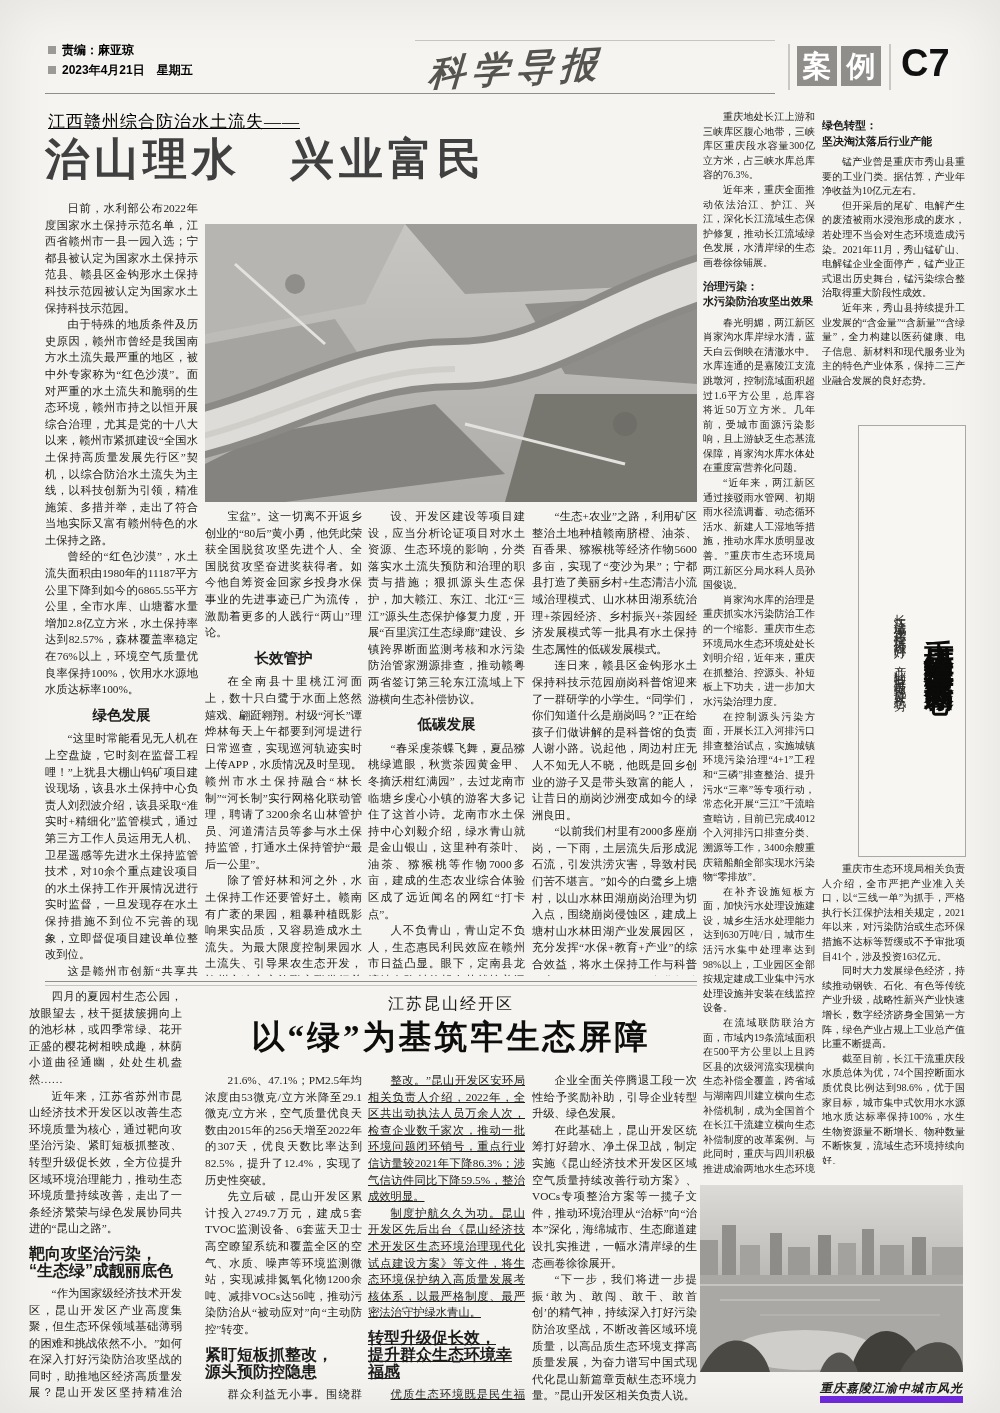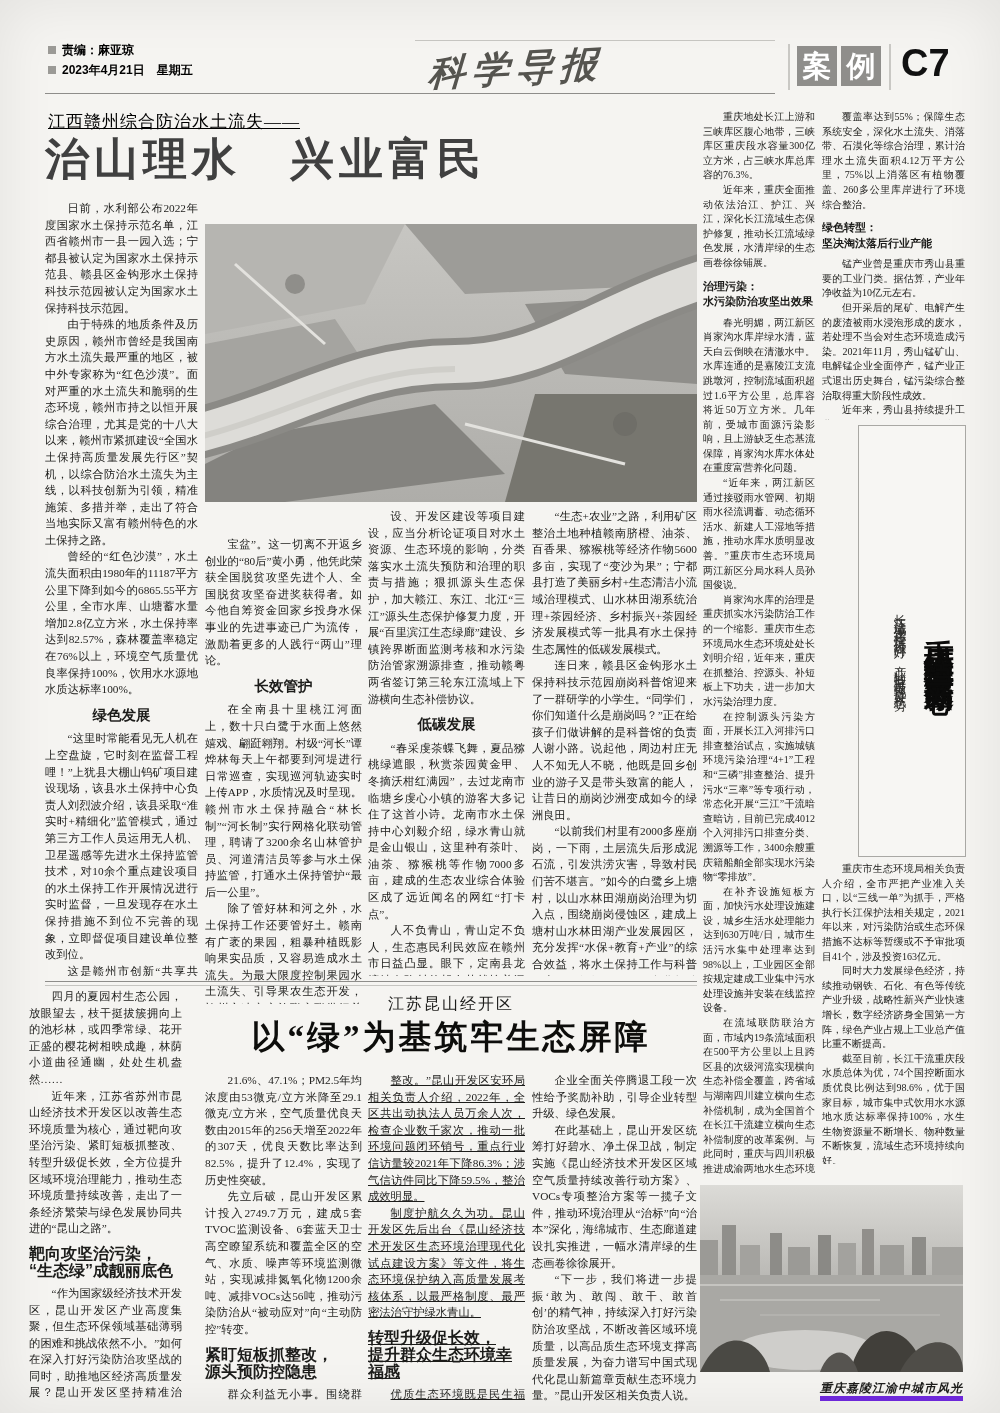--- a/index.html
+++ b/index.html
@@ -37,21 +37,21 @@
   .ks-kicker{font-size:16px;text-align:center;letter-spacing:2px;}
   .ks-head{font-weight:900;font-size:33px;text-align:center;letter-spacing:3px;color:#0d0d0b;}
 
   
   .vbox{position:absolute;border:1px solid #a9a8a4;background:#f7f6f3;
         display:flex;flex-direction:row;justify-content:flex-end;align-items:center;}
   .vmain{writing-mode:vertical-rl;font-weight:900;font-size:30px;letter-spacing:4px;color:#0b0b0a;margin:0 6px 0 2px;}
   .vsub{writing-mode:vertical-rl;font-size:12.5px;letter-spacing:3px;color:#2c2c2a;margin:14px 8px 0 6px;}
 
   .caption{font-size:12px;font-weight:bold;text-align:right;}
-  .caption span{border-bottom:5px solid #6d28d9;padding-bottom:1px;letter-spacing:1px;font-style:italic;}
+  .caption span{border-bottom:7px solid #6d28d9;padding-bottom:1px;letter-spacing:1px;font-style:italic;}
   .photo-frame{position:absolute;overflow:hidden;background:#bdbcb8;}
   svg{display:block;}
 </style>
 </head>
 <body>
 
 <div class="page">
 
   <div class="abs" style="left:48px;top:40px;">
     <div class="ed-line"><span class="sq"></span><span>责编：麻亚琼</span></div>
@@ -97,21 +97,21 @@
       <path d="M-10,210 C90,185 150,140 250,140 C340,140 390,90 500,55" fill="none" stroke="#8b8a86" stroke-width="52"></path>
       <path d="M-10,210 C90,185 150,140 250,140 C340,140 390,90 500,55" fill="none" stroke="#dddcd8" stroke-width="38"></path>
       <path d="M-10,214 C90,189 152,145 250,145" fill="none" stroke="#cfcec9" stroke-width="6"></path>
       <path d="M30,40 L120,120" stroke="#e3e2de" stroke-width="3"></path>
       <path d="M260,200 L420,240" stroke="#e3e2de" stroke-width="3"></path>
       <circle cx="90" cy="60" r="10" fill="#8f8e8a"></circle>
       <circle cx="420" cy="200" r="12" fill="#6f6e68"></circle>
     </svg>
   </div>
 
-  <div class="c" style="left:205px;top:508px;width:157px;height:468px;margin-top:28px;">
+  <div class="c" style="left:205px;top:508px;width:157px;height:468px;">
       <p class="para">宝盆”。这一切离不开返乡创业的“80后”黄小勇，他凭此荣获全国脱贫攻坚先进个人、全国脱贫攻坚奋进奖获得者。如今他自筹资金回家乡投身水保事业的先进事迹已广为流传，激励着更多的人践行“两山”理论。</p>
       <div class="subhead">长效管护</div>
       <p class="para">在全南县十里桃江河面上，数十只白鹭于水面上悠然嬉戏、翩跹翱翔。村级“河长”谭烨林每天上午都要到河堤进行日常巡查，实现巡河轨迹实时上传APP，水质情况及时呈现。赣州市水土保持融合“林长制”“河长制”实行网格化联动管理，聘请了3200余名山林管护员、河道清洁员等参与水土保持监管，打通水土保持管护“最后一公里”。</p>
       <p class="para">除了管好林和河之外，水土保持工作还要管好土。赣南有广袤的果园，粗暴种植既影响果实品质，又容易造成水土流失。为最大限度控制果园水土流失、引导果农生态开发，赣州市建立实施联审联批把关制度，科学处理保护与开发的关系，坚持先批后建、不批不建，凡不符合开发条件的区域一律不予审批。近一年来，全市联审联批50亩以上林果开发项目80个，面积达2.8万亩。</p>
     </div>
   <div class="c" style="left:368px;top:508px;width:157px;height:468px;">
       <p class="para">设、开发区建设等项目建设，应当分析论证项目对水土资源、生态环境的影响，分类落实水土流失预防和治理的职责与措施；狠抓源头生态保护，加大赣江、东江、北江“三江”源头生态保护修复力度，开展“百里滨江生态绿廊”建设、乡镇跨界断面监测考核和水污染防治管家溯源排查，推动赣粤两省签订第三轮东江流域上下游横向生态补偿协议。</p>
       <div class="subhead">低碳发展</div>
       <p class="para">“春采虔茶蝶飞舞，夏品猕桃绿遮眼，秋赏茶园黄金甲、冬摘沃柑红满园”，去过龙南市临塘乡虔心小镇的游客大多记住了这首小诗。龙南市水土保持中心刘毅介绍，绿水青山就是金山银山，这里种有茶叶、油茶、猕猴桃等作物7000多亩，建成的生态农业综合体验区成了远近闻名的网红“打卡点”。</p>
       <p class="para">人不负青山，青山定不负人，生态惠民利民效应在赣州市日益凸显。眼下，定南县龙塘镇白驹村的胡寿荣就忙着添置农具、选购肥料，组织工人清理水沟、撒春肥，争取今年合作社脐橙园获得更大丰收。“去年果园1000多亩脐橙迎来丰收，昔日小山包种上脐橙，山绿了，日子也红火了。”胡寿荣说。</p>
@@ -164,21 +164,20 @@
       <div class="subhead2">治理污染：
 水污染防治攻坚出效果</div>
       <p class="para">春光明媚，两江新区肖家沟水库岸绿水清，蓝天白云倒映在清澈水中。水库连通的是嘉陵江支流跳墩河，控制流域面积超过1.6平方公里，总库容将近50万立方米。几年前，受城市面源污染影响，且上游缺乏生态基流保障，肖家沟水库水体处在重度富营养化问题。</p>
       <p class="para">“近年来，两江新区通过接驳雨水管网、初期雨水径流调蓄、动态循环活水、新建人工湿地等措施，推动水库水质明显改善。”重庆市生态环境局两江新区分局水科人员孙国俊说。</p>
       <p class="para">肖家沟水库的治理是重庆抓实水污染防治工作的一个缩影。重庆市生态环境局水生态环境处处长刘明介绍，近年来，重庆在抓整治、控源头、补短板上下功夫，进一步加大水污染治理力度。</p>
       <p class="para">在控制源头污染方面，开展长江入河排污口排查整治试点，实施城镇环境污染治理“4+1”工程和“三磷”排查整治、提升污水“三率”等专项行动，常态化开展“三江”干流暗查暗访，目前已完成4012个入河排污口排查分类、溯源等工作，3400余艘重庆籍船舶全部实现水污染物“零排放”。</p>
       <p class="para">在补齐设施短板方面，加快污水处理设施建设，城乡生活水处理能力达到630万吨/日，城市生活污水集中处理率达到98%以上，工业园区全部按规定建成工业集中污水处理设施并安装在线监控设备。</p>
       <p class="para">在流域联防联治方面，市域内19条流域面积在500平方公里以上且跨区县的次级河流实现横向生态补偿全覆盖，跨省域与湖南四川建立横向生态补偿机制，成为全国首个在长江干流建立横向生态补偿制度的改革案例。与此同时，重庆与四川积极推进成渝两地水生态环境共建共保，联动开展任市河、大清流河水环境问题联动督察，共同投资23亿余元推动实施琼江、铜钵河等4条川渝跨界河流水环境治理项目。</p>
     </div>
   <div class="c small" style="left:822px;top:110px;width:143px;height:310px;">
-      <p class="para">覆盖率达到55%；保障生态系统安全，深化水土流失、消落带、石漠化等综合治理，累计治理水土流失面积4.12万平方公里，75%以上消落区有植物覆盖、260多公里库岸进行了环境综合整治。</p>
       <div class="subhead2">绿色转型：
 坚决淘汰落后行业产能</div>
       <p class="para">锰产业曾是重庆市秀山县重要的工业门类。据估算，产业年净收益为10亿元左右。</p>
       <p class="para">但开采后的尾矿、电解产生的废渣被雨水浸泡形成的废水，若处理不当会对生态环境造成污染。2021年11月，秀山锰矿山、电解锰企业全面停产，锰产业正式退出历史舞台，锰污染综合整治取得重大阶段性成效。</p>
       <p class="para">近年来，秀山县持续提升工业发展的“含金量”“含新量”“含绿量”，全力构建以医药健康、电子信息、新材料和现代服务业为主的特色产业体系，保持二三产业融合发展的良好态势。</p>
     </div>
 
   <div class="vbox" style="left:858px;top:425px;width:106px;height:430px;">
     <div class="vsub">长江流域生态环境持续向好，产业转型升级呈现良好态势</div>
     <div class="vmain">重庆描绘水清岸绿发展新画卷</div>

